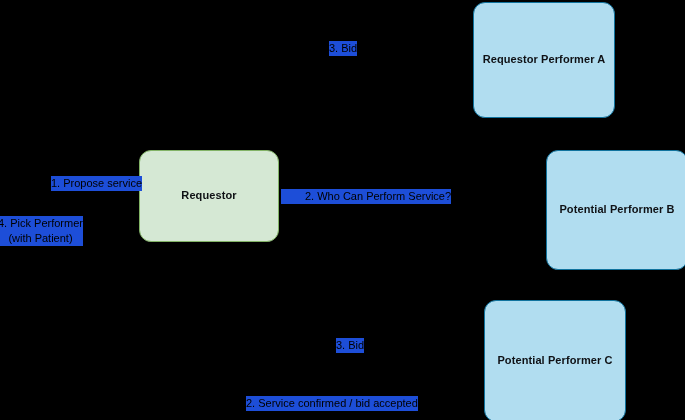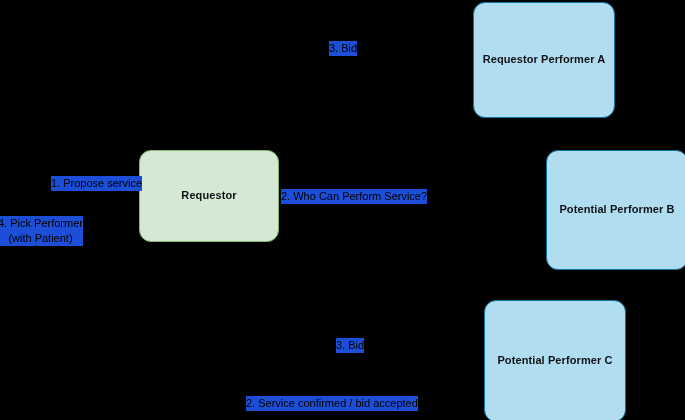--- a/index.html
+++ b/index.html
@@ -58,18 +58,18 @@
         <div class="node-label">Potential Performer B</div>
       </div>
       <div class="node" style="left: 484px; top: 300px; width: 142px; height: 122px; background: rgb(177, 221, 240); border: 1px solid rgb(16, 115, 158);">
         <div class="node-label">Potential Performer C</div>
       </div>
     </div>
   <div id="labels-layer">
       <div class="edge-label" style="left: 27px; top: 176px; text-align: center; margin-left: 24px;">1. Propose service</div>
       <div class="edge-label" style="left: -2px; top: 216px; text-align: center;">4. Pick Performer
 (with Patient)</div>
-      <div class="edge-label" style="left: 281px; top: 189px; text-align: center;">2. Who Can Perform Service?</div>
+      <div class="edge-label" style="left: 281px; top: 189px; text-align: center; padding-left: 24px;">2. Who Can Perform Service?</div>
       <div class="edge-label" style="left: 329px; top: 41px; text-align: center;">3. Bid</div>
       <div class="edge-label" style="left: 336px; top: 338px; text-align: center;">3. Bid</div>
       <div class="edge-label" style="left: 246px; top: 396px; text-align: center;">2. Service confirmed / bid accepted</div>
     </div>
 </div>
 
 </body></html>

